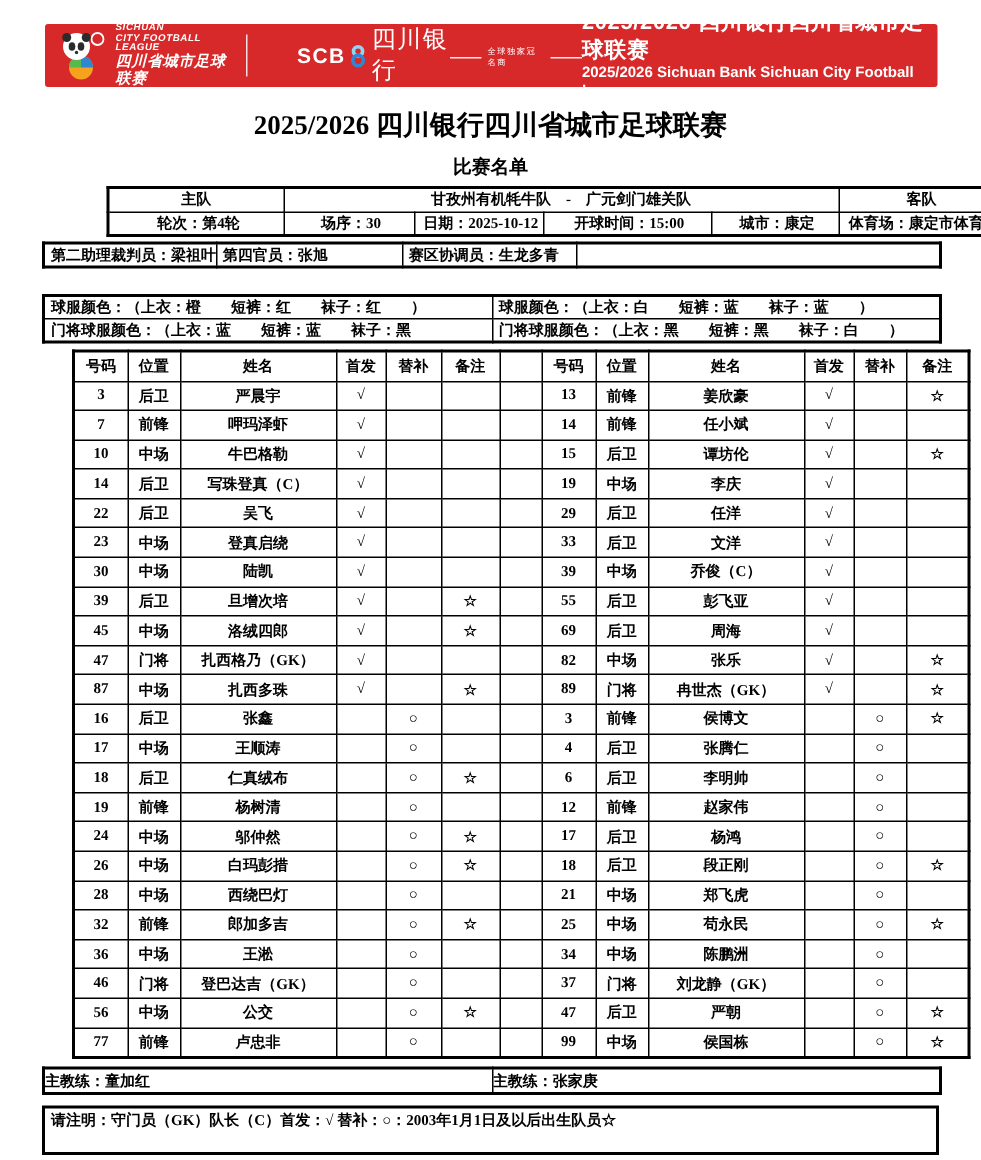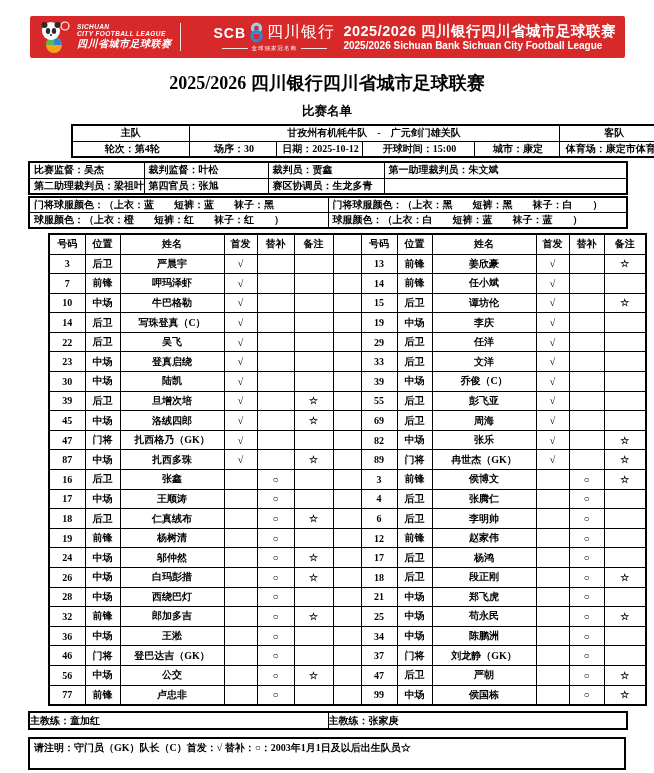--- a/index.html
+++ b/index.html
@@ -9,21 +9,21 @@
 
   
   .banner { position:absolute; left:30px; top:16px; width:595px; height:42px;
             background:#d7282a; border-radius:2px; display:flex; align-items:center;
             color:#fff; font-family:"Liberation Sans", sans-serif; }
   .logo-mark { margin-left:7px; flex:0 0 auto; }
   .league-text { margin-left:4px; line-height:1.05; }
   .lg-en { font-size:6.5px; font-weight:bold; font-style:italic; letter-spacing:.4px; }
   .lg-cn { font-size:10px; font-weight:bold; font-style:italic; margin-top:1px; letter-spacing:.5px; }
   .vdiv { width:1px; height:28px; background:rgba(255,255,255,.85); margin:0 9px 0 8px; }
-  .sponsor { display:flex; flex-direction:column; align-items:center;margin-left:24px; }
+  .sponsor { display:flex; flex-direction:row; align-items:center;margin-left:24px; }
   .scb-row { display:flex; align-items:center; gap:3px; }
   .scb-abbr { font-size:14px; font-weight:bold; letter-spacing:1px; }
   .scb-cn { font-size:16px; font-weight:normal; letter-spacing:1px; }
   .scb-tag-row { display:flex; align-items:center; gap:4px; font-size:5.5px; margin-top:2px; letter-spacing:1px; }
   .hline { display:inline-block; width:26px; height:1px; background:rgba(255,255,255,.9); }
   .banner-title { margin-left:auto; margin-right:9px; text-align:left; line-height:1.25; }
   .bt-cn { font-size:14.5px; font-weight:bold; letter-spacing:.5px; }
   .bt-en { font-size:10px; font-weight:bold; }
 
   
@@ -135,48 +135,42 @@
     </table>
 
   <table class="tbl officials-tbl">
     <colgroup>
       <col style="width:115px">
         <col style="width:124px">
         <col style="width:116px">
         <col style="width:243px">
     </colgroup>
     <tbody>
-        <tr>
-      <td>比赛监督：吴杰</td>
-      <td>裁判监督：叶松</td>
-      <td>裁判员：贾鑫</td>
-      <td>第一助理裁判员：朱文斌</td>
-    </tr>
     <tr>
       <td>第二助理裁判员：梁祖叶</td>
       <td>第四官员：张旭</td>
       <td>赛区协调员：生龙多青</td>
       <td></td>
     </tr>
   </tbody>
     </table>
 
   <table class="tbl kits-tbl">
     <colgroup>
         <col style="width:299px">
         <col style="width:299px">
       </colgroup>
     <tbody>
         <tr>
+      <td>球服颜色：（上衣：橙　　短裤：红　　袜子：红　　）</td>
+      <td>球服颜色：（上衣：白　　短裤：蓝　　袜子：蓝　　）</td>
+    </tr>
+    <tr>
       <td>门将球服颜色：（上衣：蓝　　短裤：蓝　　袜子：黑</td>
       <td>门将球服颜色：（上衣：黑　　短裤：黑　　袜子：白　　）</td>
-    </tr>
-    <tr>
-      <td>球服颜色：（上衣：橙　　短裤：红　　袜子：红　　）</td>
-      <td>球服颜色：（上衣：白　　短裤：蓝　　袜子：蓝　　）</td>
     </tr>
   </tbody>
     </table>
 
   <table class="tbl roster-tbl">
     <colgroup>
       <col style="width:36px">
         <col style="width:35px">
         <col style="width:104px">
       <col style="width:33px">

